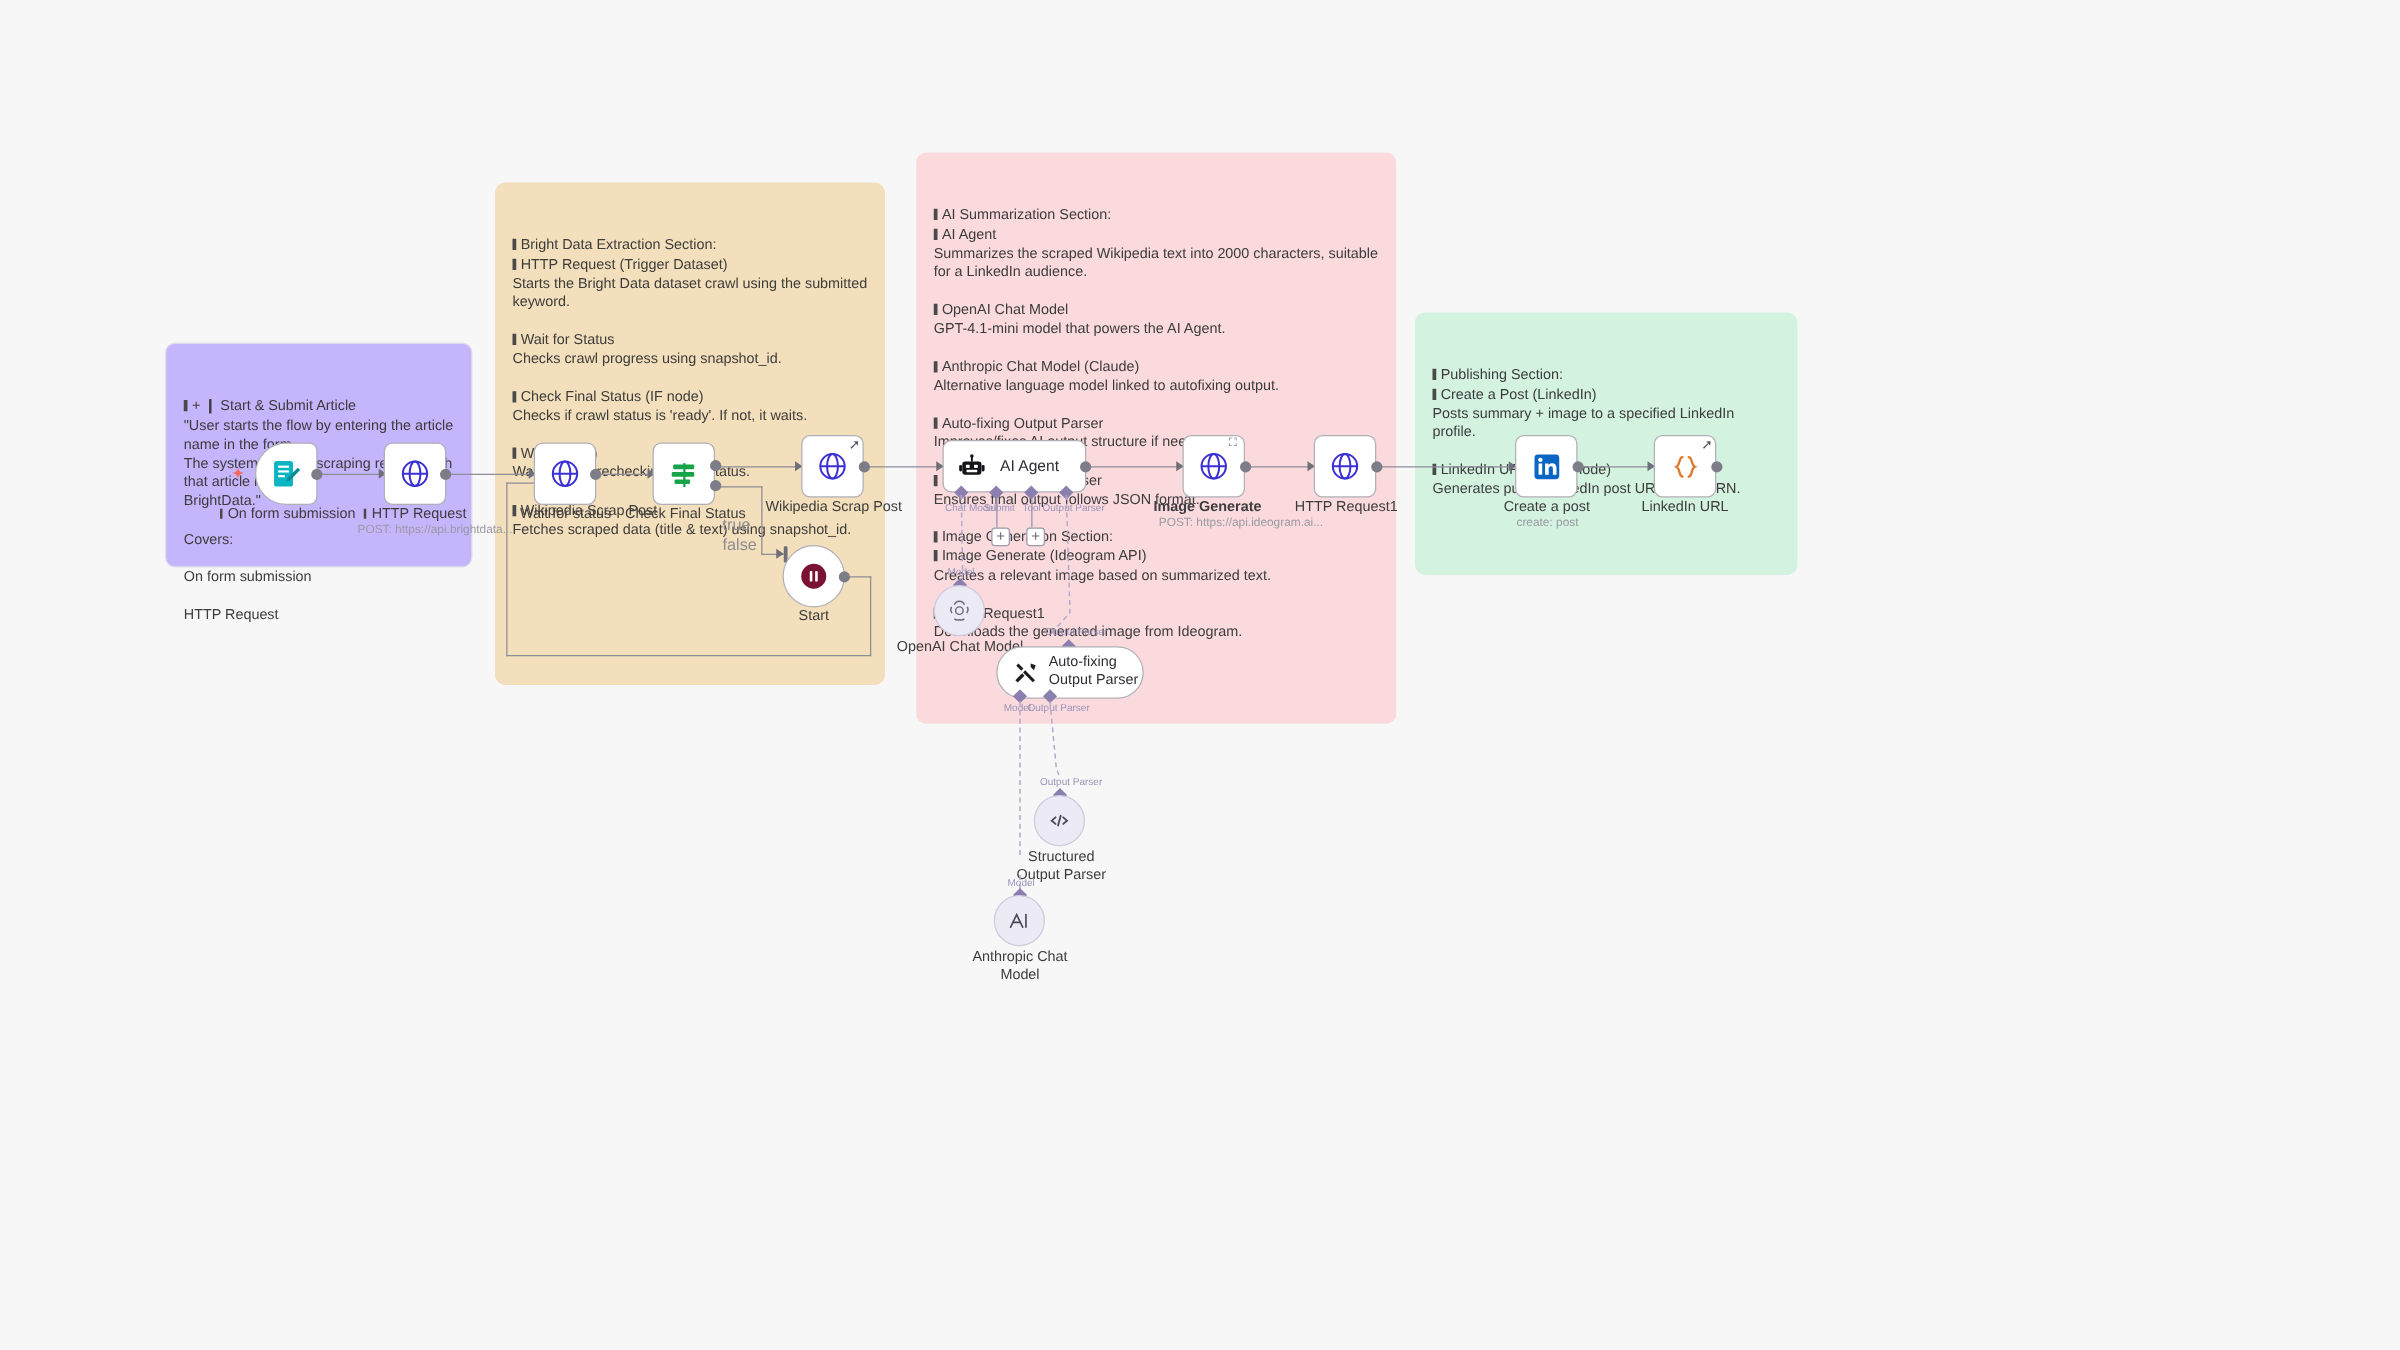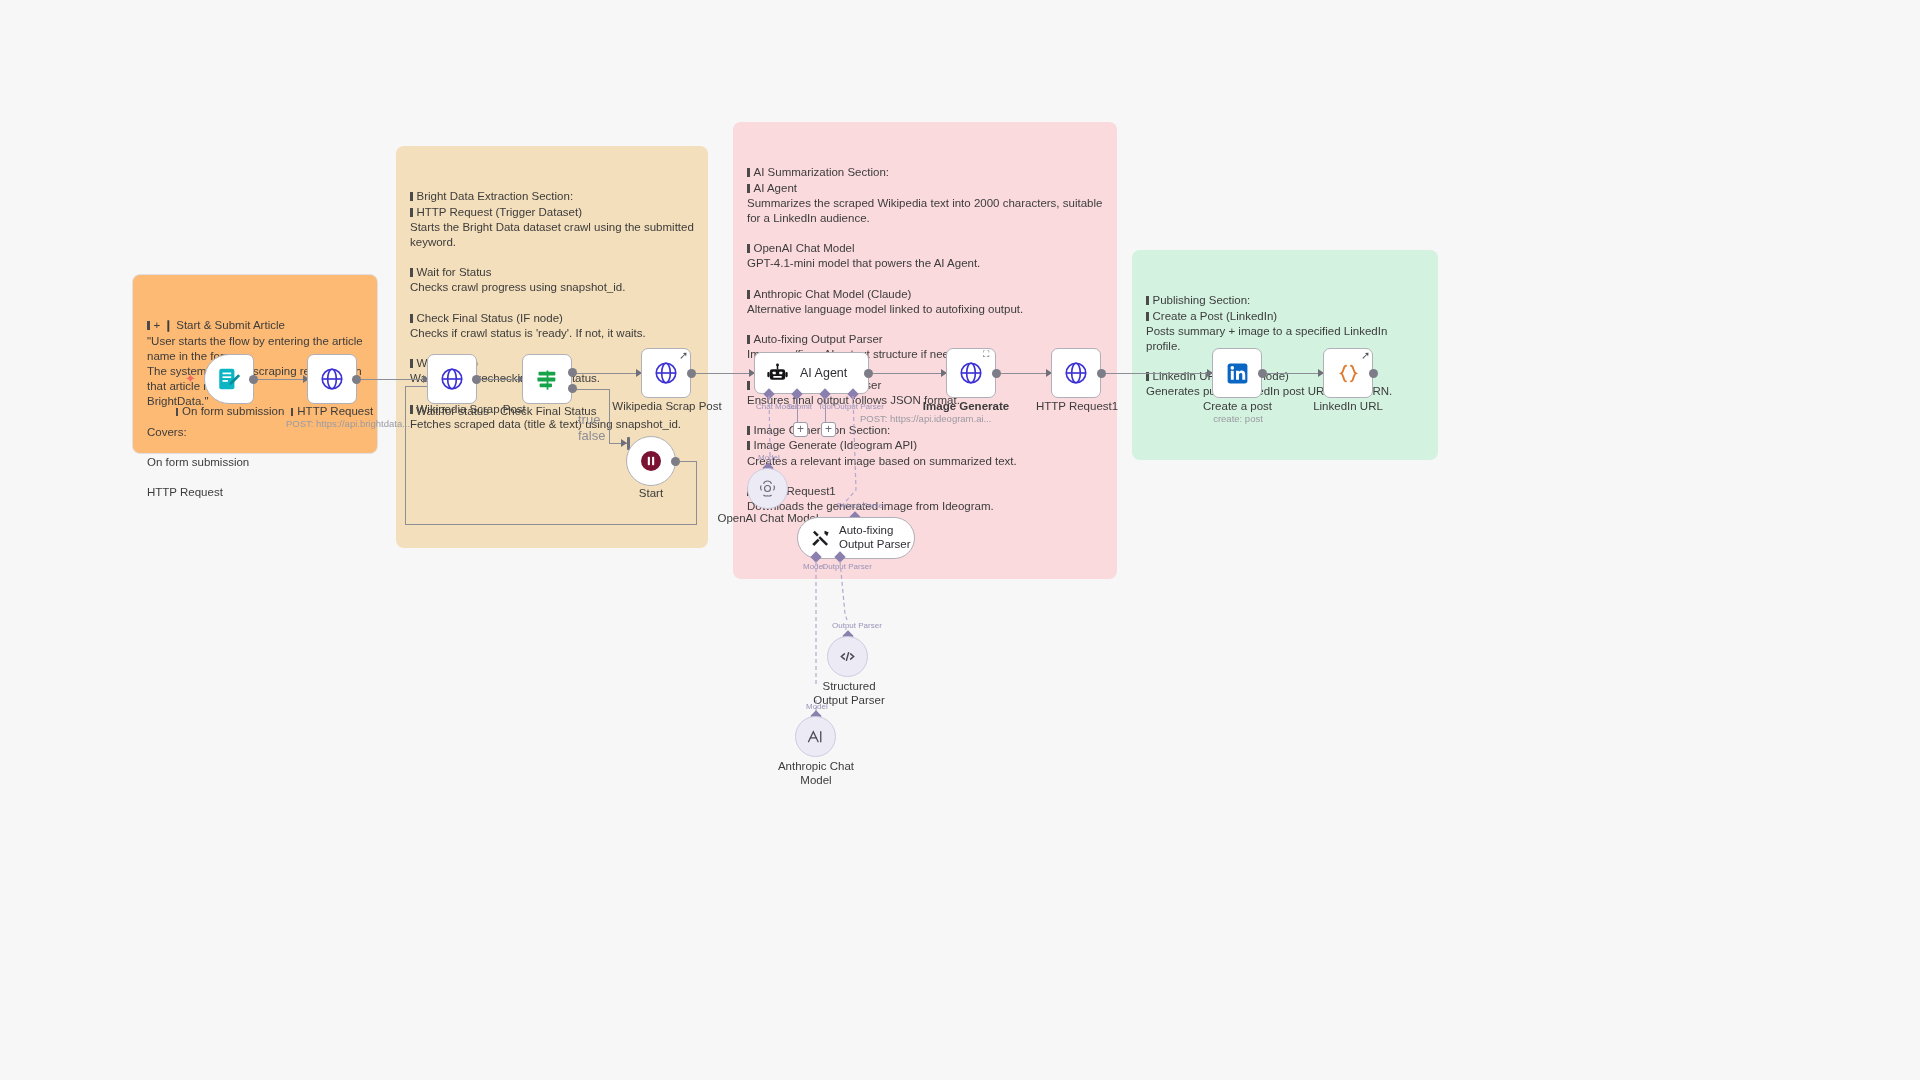--- a/index.html
+++ b/index.html
@@ -23,21 +23,21 @@
     white-space: pre-wrap;
   }
   .sticky .stline { display: block; }
   .bar {
     display: inline-block;
     width: 2.5px; height: 9px;
     background: #4a4a4a;
     margin-right: 4px;
     vertical-align: -1px;
   }
-  .sticky.white  { background: #fdba74; border: 1px solid #e0e0e4; }
+  .sticky.white  { background: #c4b5fd; border: 1px solid #e0e0e4; }
   .sticky.orange { background: #f3dfbb; }
   .sticky.pink   { background: #fadadd; }
   .sticky.green  { background: #d4f2e0; }
 
   
   .node {
     position: absolute;
     background: #ffffff;
     border: 1.2px solid #b0b0b8;
     border-radius: 7px;
@@ -417,21 +417,21 @@
         <ellipse cx="12" cy="12" rx="4" ry="9"></ellipse>
         <line x1="3" y1="12" x2="21" y2="12"></line>
       </svg>
     </span>
   </div>
   <span class="openicon" style="left:983px; top:349px; font-size:9px;">⛶</span>
   <div class="dot" style="left:992px; top:369px;"></div>
   <div class="nlabel" style="left:916px; top:400px; width:100px;font-weight:bold;">
     <span>Image Generate</span>
   </div>
-  <div class="nsub" style="left:860px; top:413px; width:120px;text-align:center;">POST: https://api.ideogram.ai...</div>
+  <div class="nsub" style="left:927px; top:413px; width:120px;text-align:center;">POST: https://api.ideogram.ai...</div>
 
   <div class="inarrow" style="left:1046px; top:369px;"></div>
   <div class="inbar" style="left:1052px; top:367px;"></div>
   <div class="node sq" style="left:1051px; top:348px;">
     <span>
       <svg class="svgwrap" width="26" height="26" viewBox="0 0 24 24" fill="none" stroke="#3b30d4" stroke-width="1.5">
         <circle cx="12" cy="12" r="9"></circle>
         <ellipse cx="12" cy="12" rx="4" ry="9"></ellipse>
         <line x1="3" y1="12" x2="21" y2="12"></line>
       </svg>

